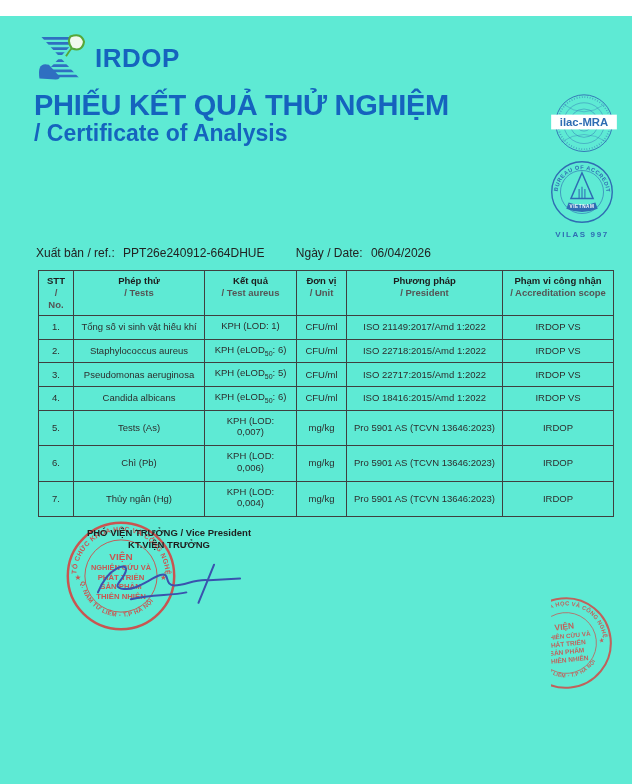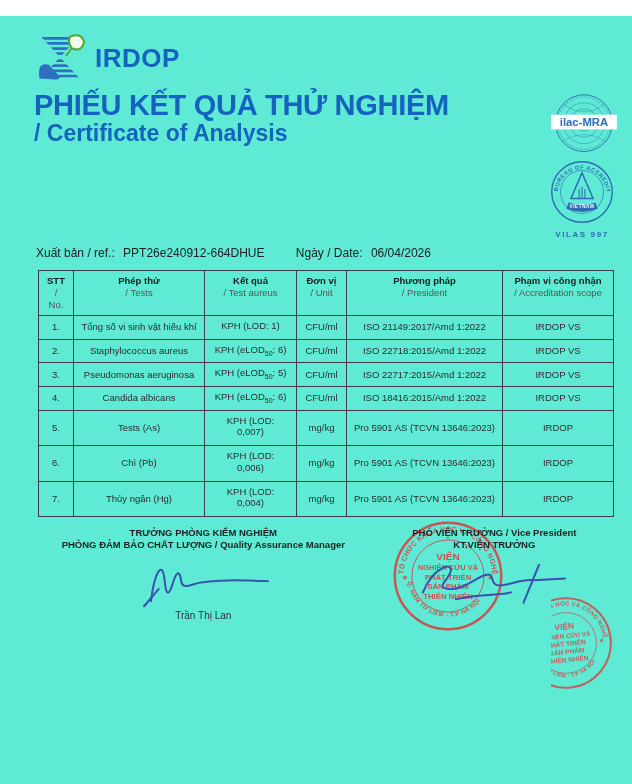--- a/index.html
+++ b/index.html
@@ -27,21 +27,21 @@
   .vilas-text { font-size:8px; font-weight:bold; color:#2f6cb3; letter-spacing:1.6px; margin-top:2px; }
   
   .ref-line { padding:7px 8px 0 36px; font-size:12px; color:#222; }
   .ref-line .lbl { margin-right:5px; }
   .ref-line .val { margin-right:28px; }
   
   table.results { border-collapse:collapse; margin:10px 0 0 38px; width:575px; table-layout:fixed; }
   table.results th, table.results td { border:1.4px solid #3f3f3f; padding:4px 7px; font-size:9.5px; vertical-align:middle; text-align:center; line-height:1.25; }
   table.results th { vertical-align:top; }
   th .h1 { font-weight:bold; color:#1c1c1c; }
-  th .h2 { font-weight:normal; color:#555; }
+  th .h2 { font-weight:bold; color:#555; }
   td.c-no { text-align:left; padding-left:8px; }
   td.c-unit { text-align:center; }
   sub.lod { font-size:7px; }
   .col-no{width:35px}.col-test{width:131px}.col-res{width:92px}.col-unit{width:50px}.col-proto{width:156px}.col-scope{width:111px}
   
   .sign-row { display:flex; justify-content:space-between; padding:10px 10px 0 40px; }
   .sign-left { width:330px; text-align:center; }
   .sign-right { width:258px; text-align:center; position:relative; }
   .sign-title { font-size:9.5px; font-weight:bold; color:#1f1f1f; line-height:1.3; position:relative; z-index:3; }
   .sign-name { font-size:10px; color:#333; margin-top:2px; position:relative; z-index:3; }
@@ -222,31 +222,20 @@
         <td>Thủy ngân (Hg)</td>
         <td><span>KPH (LOD: 0,004)</span><sub class="lod"></sub><span></span></td>
         <td class="c-unit">mg/kg</td>
         <td>Pro 5901 AS (TCVN 13646:2023)</td>
         <td>IRDOP</td>
       </tr>
     </tbody>
   </table>
 
   <div class="sign-row">
-    <div class="sign-left">
-      <div class="sign-title">TRƯỞNG PHÒNG KIỂM NGHIỆM</div>
-      <div class="sign-title">PHÒNG ĐẢM BẢO CHẤT LƯỢNG / Quality Assurance Manager</div>
-      <svg class="sig-svg" width="180" height="52" viewBox="0 0 180 60">
-        <g fill="none" stroke="#3a52ae" stroke-width="2.3" stroke-linecap="round">
-          <path d="M30,52 C33,26 39,12 43,17 C47,22 45,40 49,42 C53,44 55,28 59,22 C62,17 64,22 65,30 C67,38 73,34 85,31 C107,27 133,28 165,29"></path>
-          <path d="M22,58 L39,38"></path>
-        </g>
-      </svg>
-      <div class="sign-name">Trần Thị Lan</div>
-    </div>
     <div class="sign-right">
 
       <svg class="stamp-abs" viewBox="0 0 120 120">
         <defs>
           <path id="stTopA" d="M 13,60 A 47,47 0 1 1 107,60"></path>
           <path id="stBotA" d="M 17,60 A 43,43 0 0 0 103,60"></path>
         </defs>
         <circle cx="60" cy="60" r="56" fill="none" stroke="#d8413f" stroke-width="2.6"></circle>
         <circle cx="60" cy="60" r="38" fill="none" stroke="#d8413f" stroke-width="1"></circle>
         <text font-size="7.2" font-weight="bold" fill="#d8413f" letter-spacing=".4" class="stamp-svg-text">

